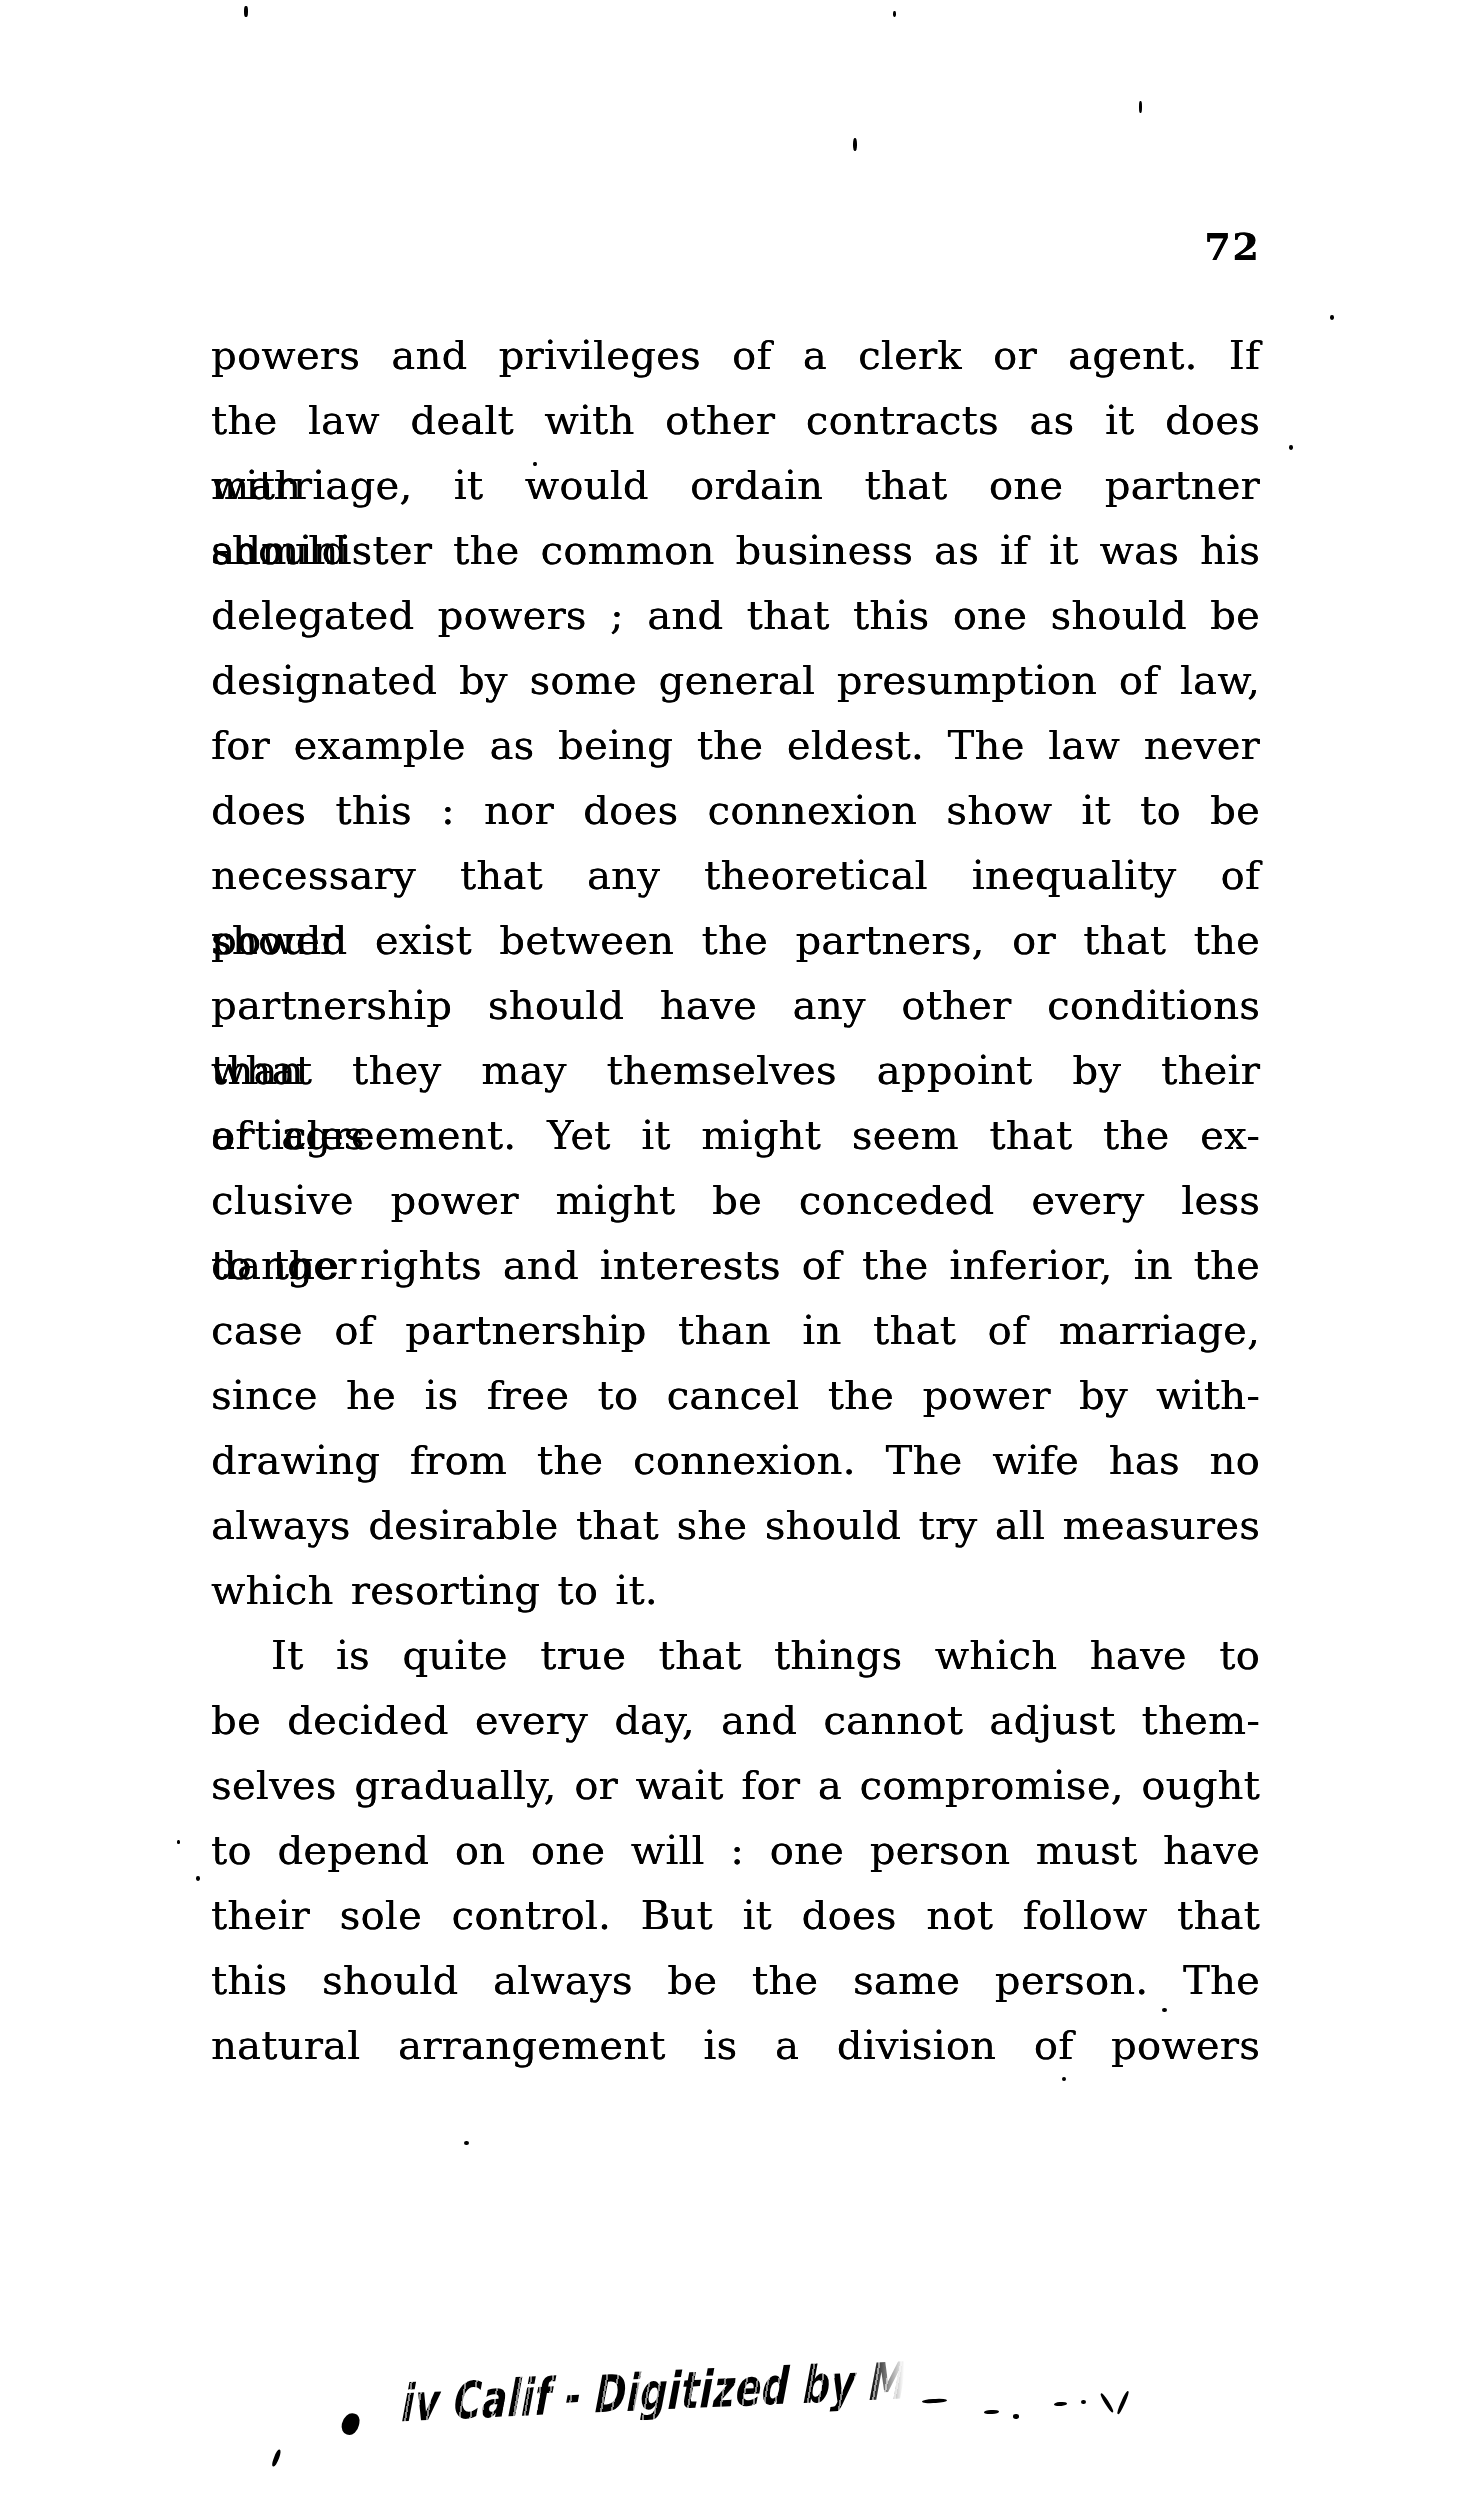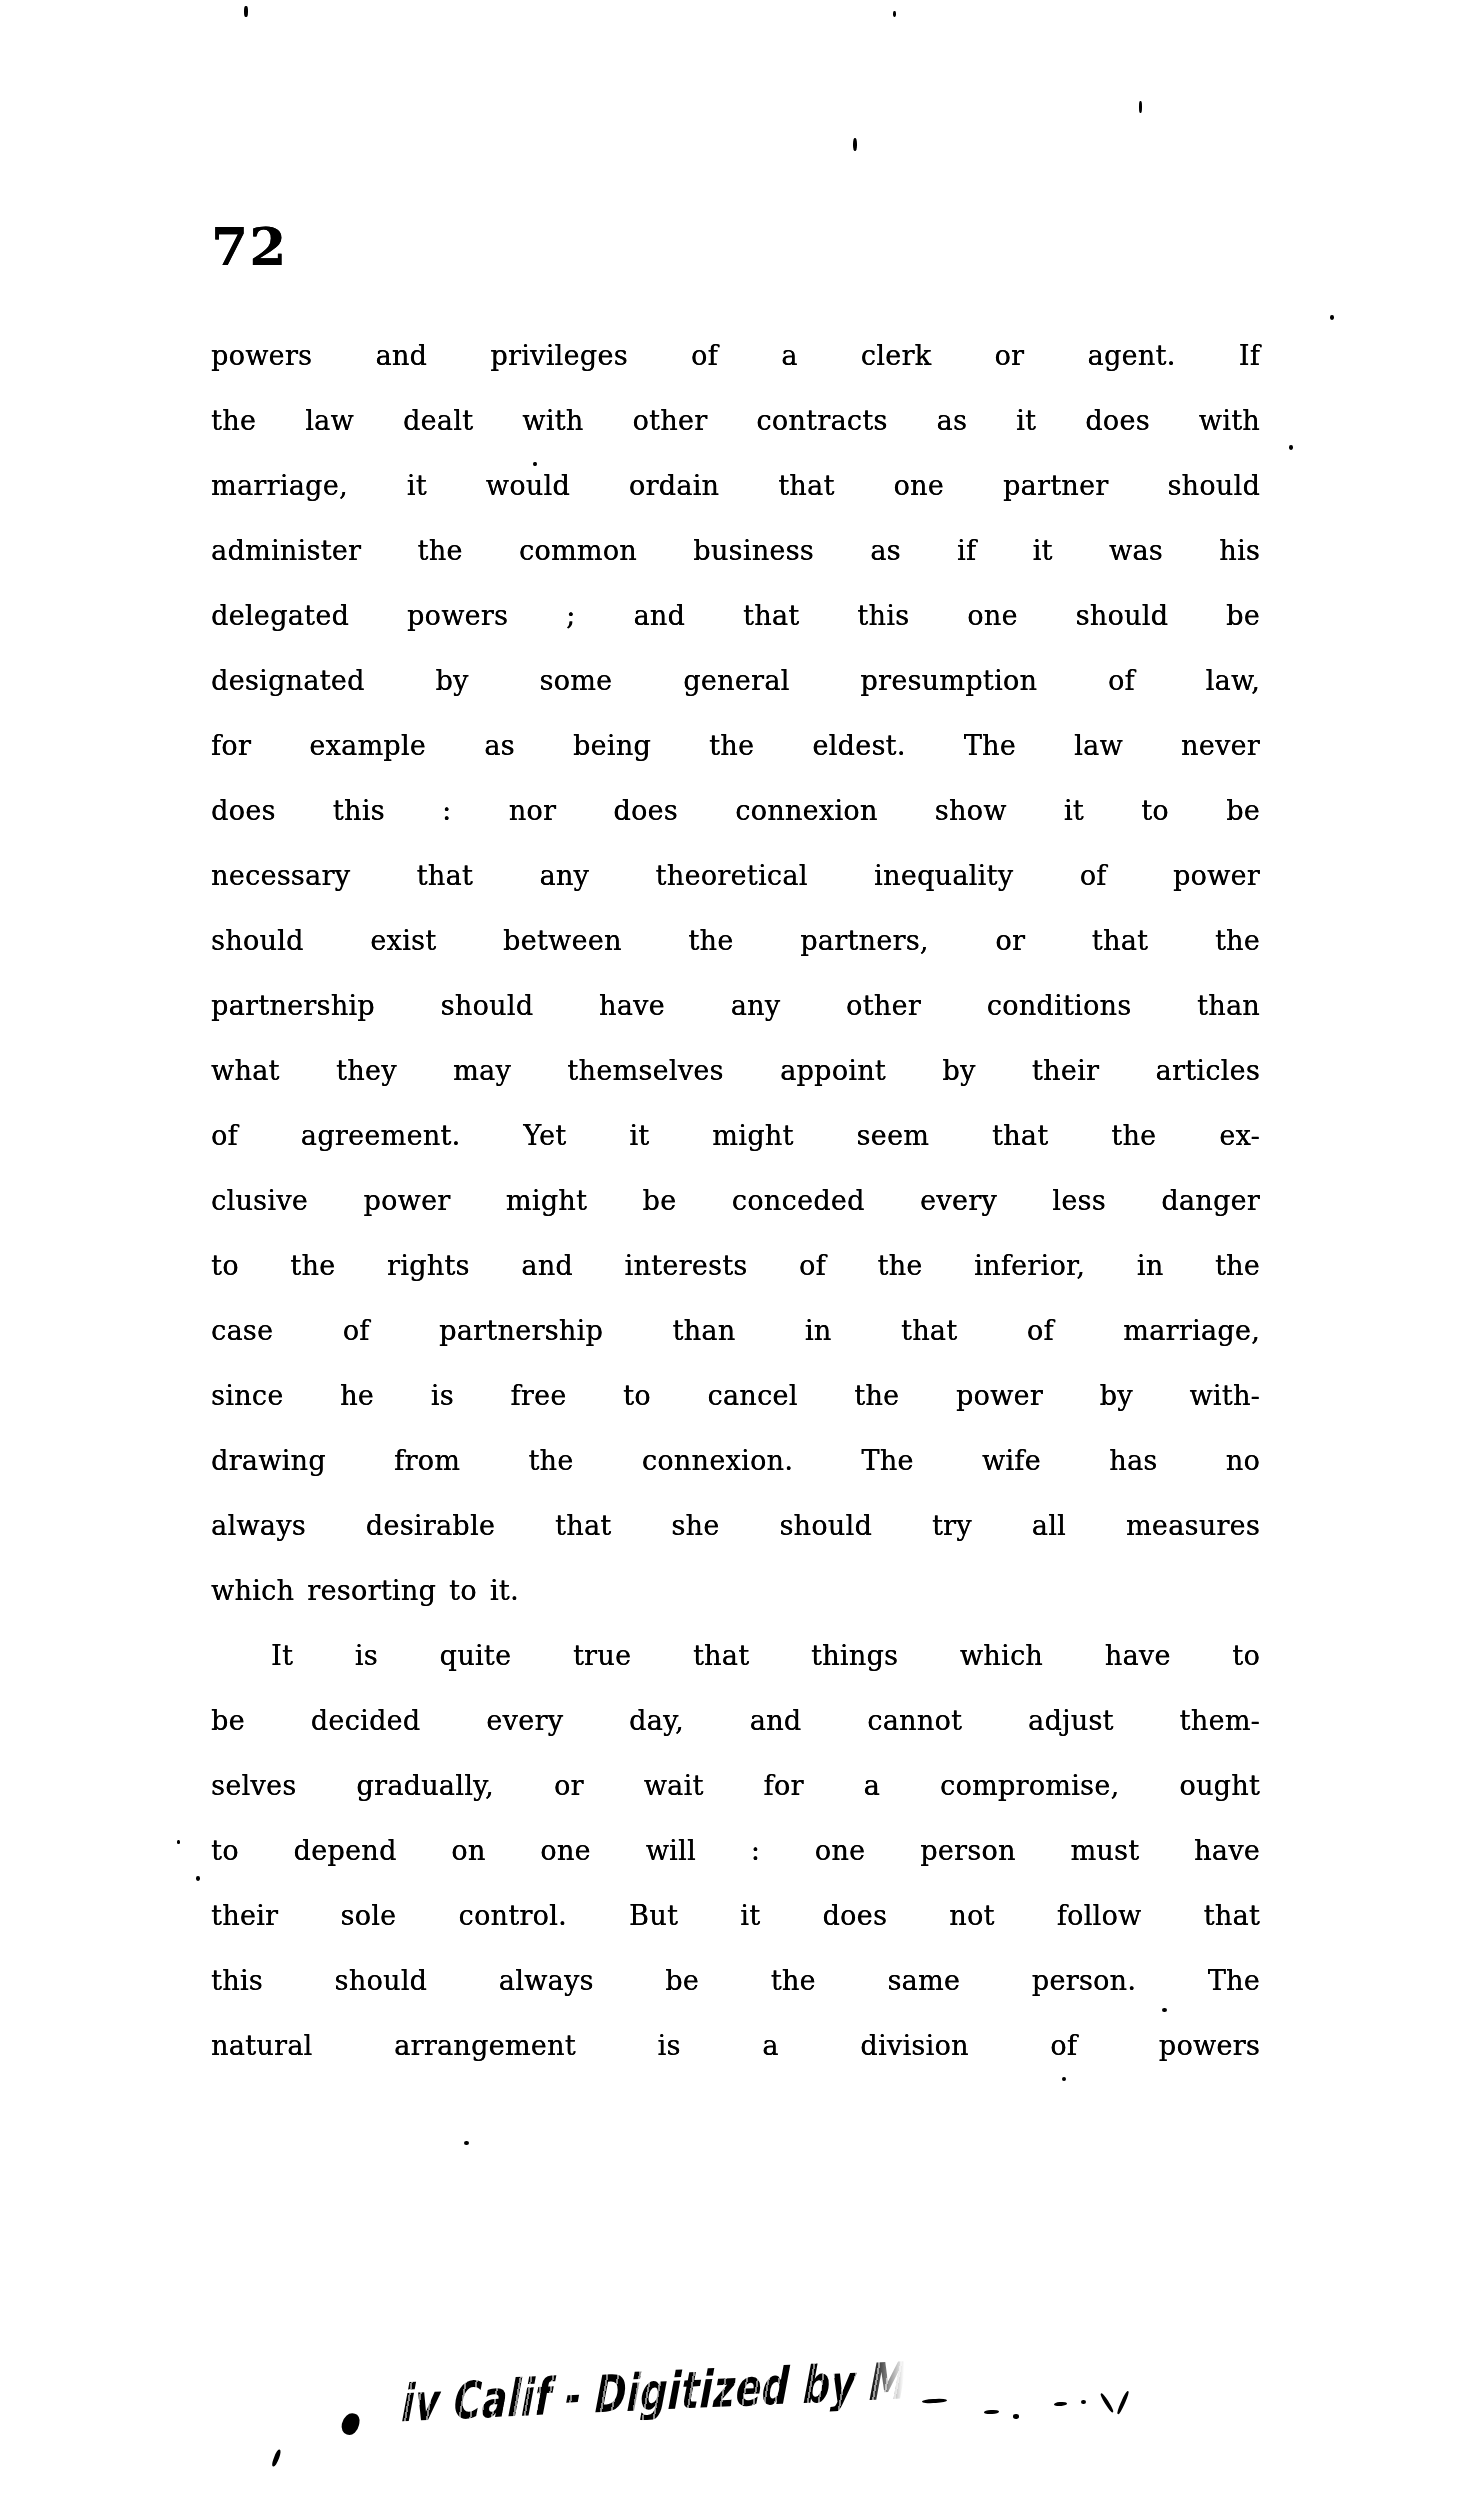--- a/index.html
+++ b/index.html
@@ -14,33 +14,33 @@
     background: #ffffff;
     overflow: hidden;
     font-family: "DejaVu Serif", "Liberation Serif", serif;
     color: #000000;
   }
   .page-number {
     position: absolute;
     top: 220px;
     left: 211px;
     width: 1049px;
-    text-align: left;
-    font-size: 53px;
+    text-align: right;
+    font-size: 38px;
     line-height: 53px;
     font-weight: bold;
     letter-spacing: 1.4px;
     text-shadow: 0.3px 0.3px 0 #000;
   }
   .text-block {
     position: absolute;
     top: 323px;
     left: 211px;
     width: 1049px;
-    font-size: 27px;
+    font-size: 40px;
     letter-spacing: 0.3px;
     word-spacing: 4.2px;
     text-shadow: 0.3px 0.3px 0 #000;
   }
   .line {
     height: 65px;
     line-height: 65px;
     white-space: normal;
     text-align: left;
   }

